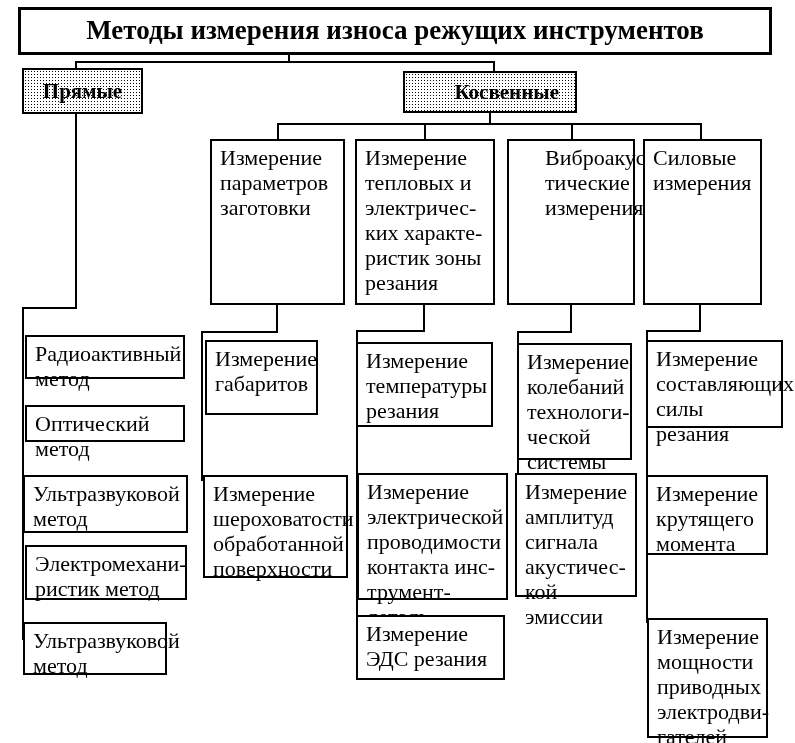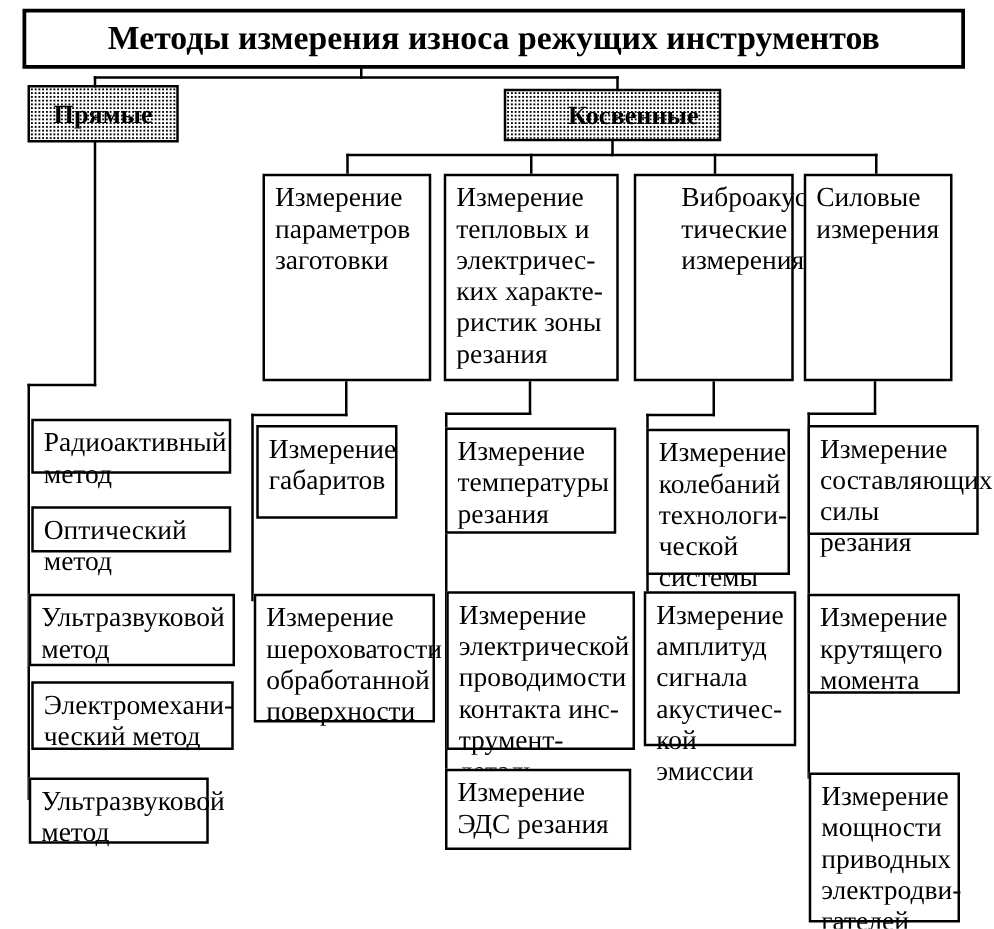--- a/index.html
+++ b/index.html
@@ -75,21 +75,21 @@
 <div class="hline" style="left:22px;top:307px;width:55px;"></div>
 <div class="vline" style="left:22px;top:307px;height:333px;"></div>
 
 <div class="box" style="left:25px;top:335px;width:160px;height:44px;font-family:Liberation Serif, serif;">Радиоактивный
 метод</div>
 <div class="box" style="left:25px;top:405px;width:160px;height:37px;">Оптический
 метод</div>
 <div class="box" style="left:23px;top:475px;width:165px;height:58px;">Ультразвуковой
 метод</div>
 <div class="box" style="left:25px;top:545px;width:162px;height:55px;">Электромехани-
-ческий метод</div>
+ристик метод</div>
 <div class="box" style="left:23px;top:622px;width:144px;height:53px;">Ультразвуковой
 метод</div>
 
 <div class="vline" style="left:276px;top:305px;height:28px;"></div>
 <div class="hline" style="left:201px;top:331px;width:77px;"></div>
 <div class="vline" style="left:201px;top:331px;height:150px;"></div>
 <div class="box" style="left:205px;top:340px;width:113px;height:75px;">Измерение
 габаритов</div>
 <div class="box" style="left:203px;top:475px;width:145px;height:103px;">Измерение
 шероховатости

